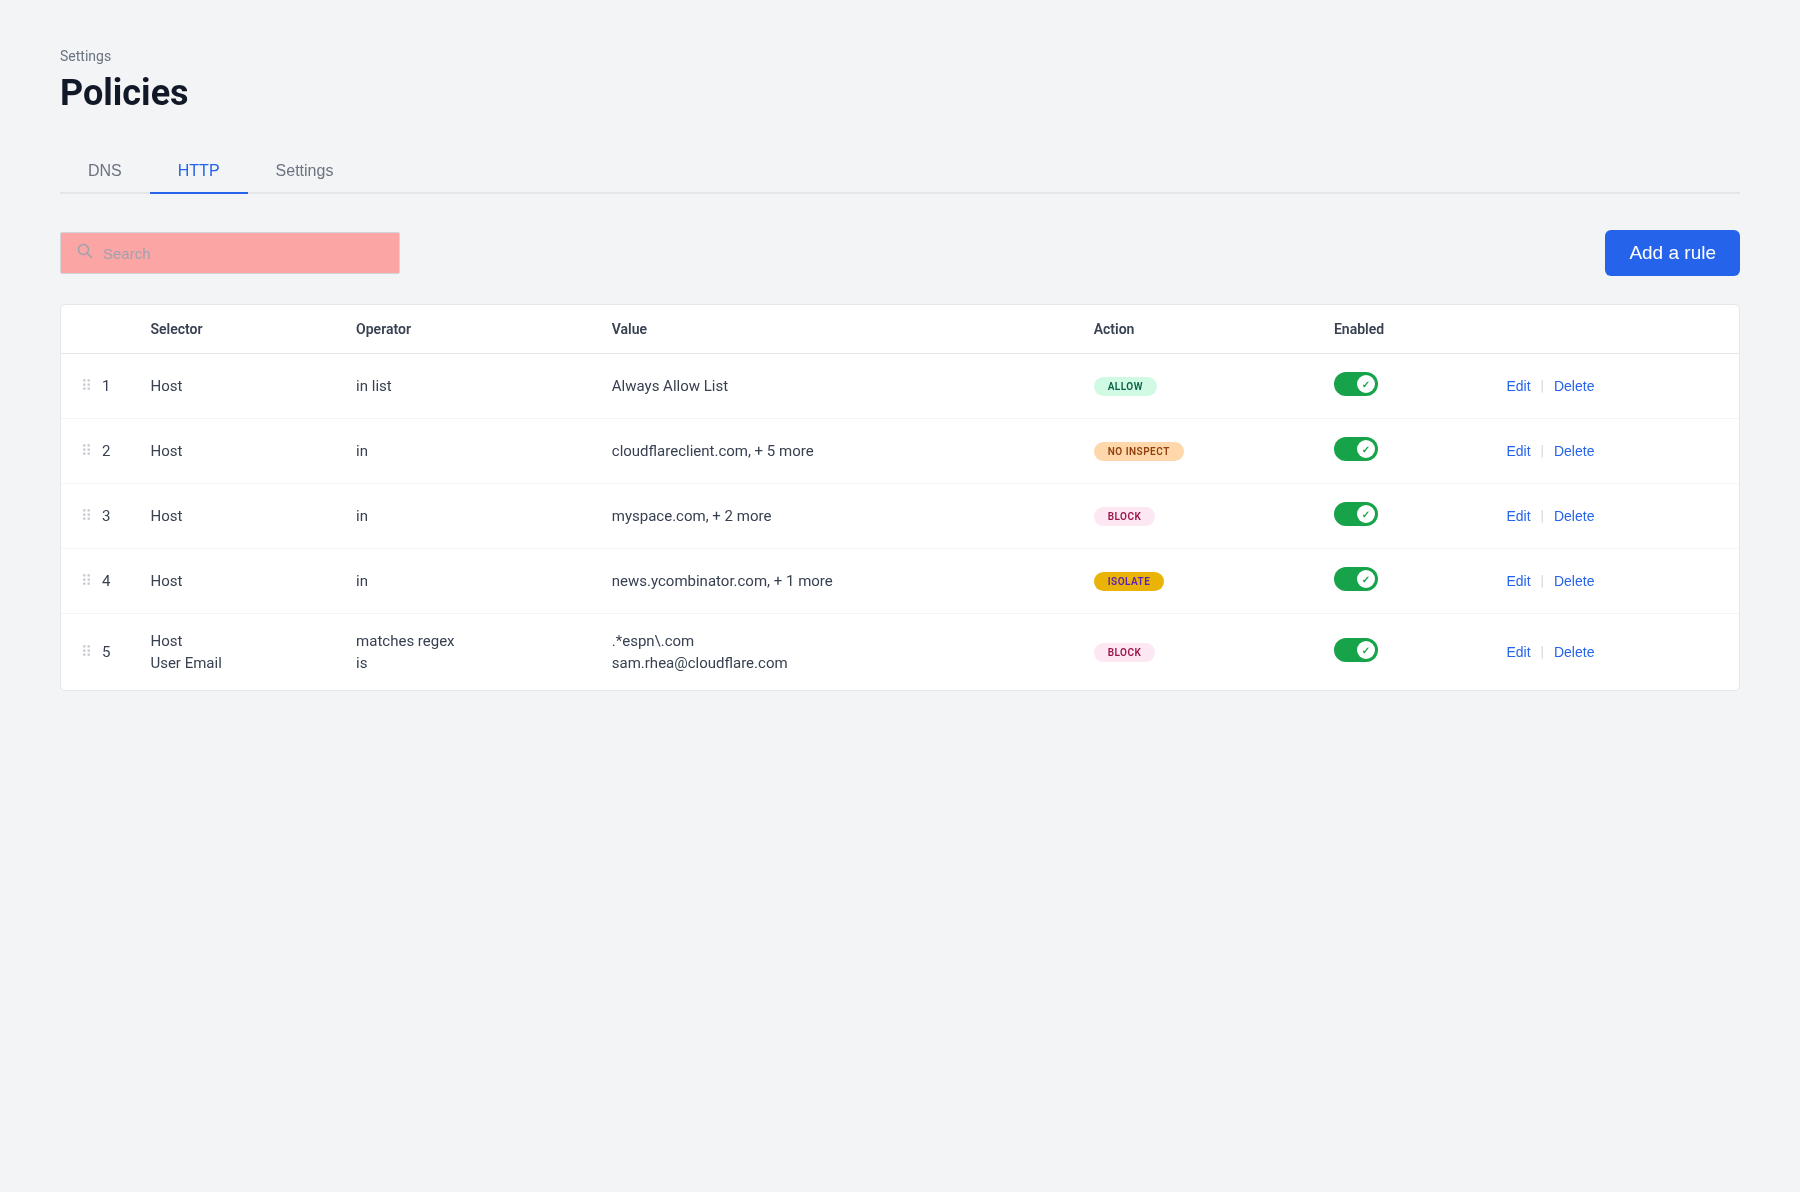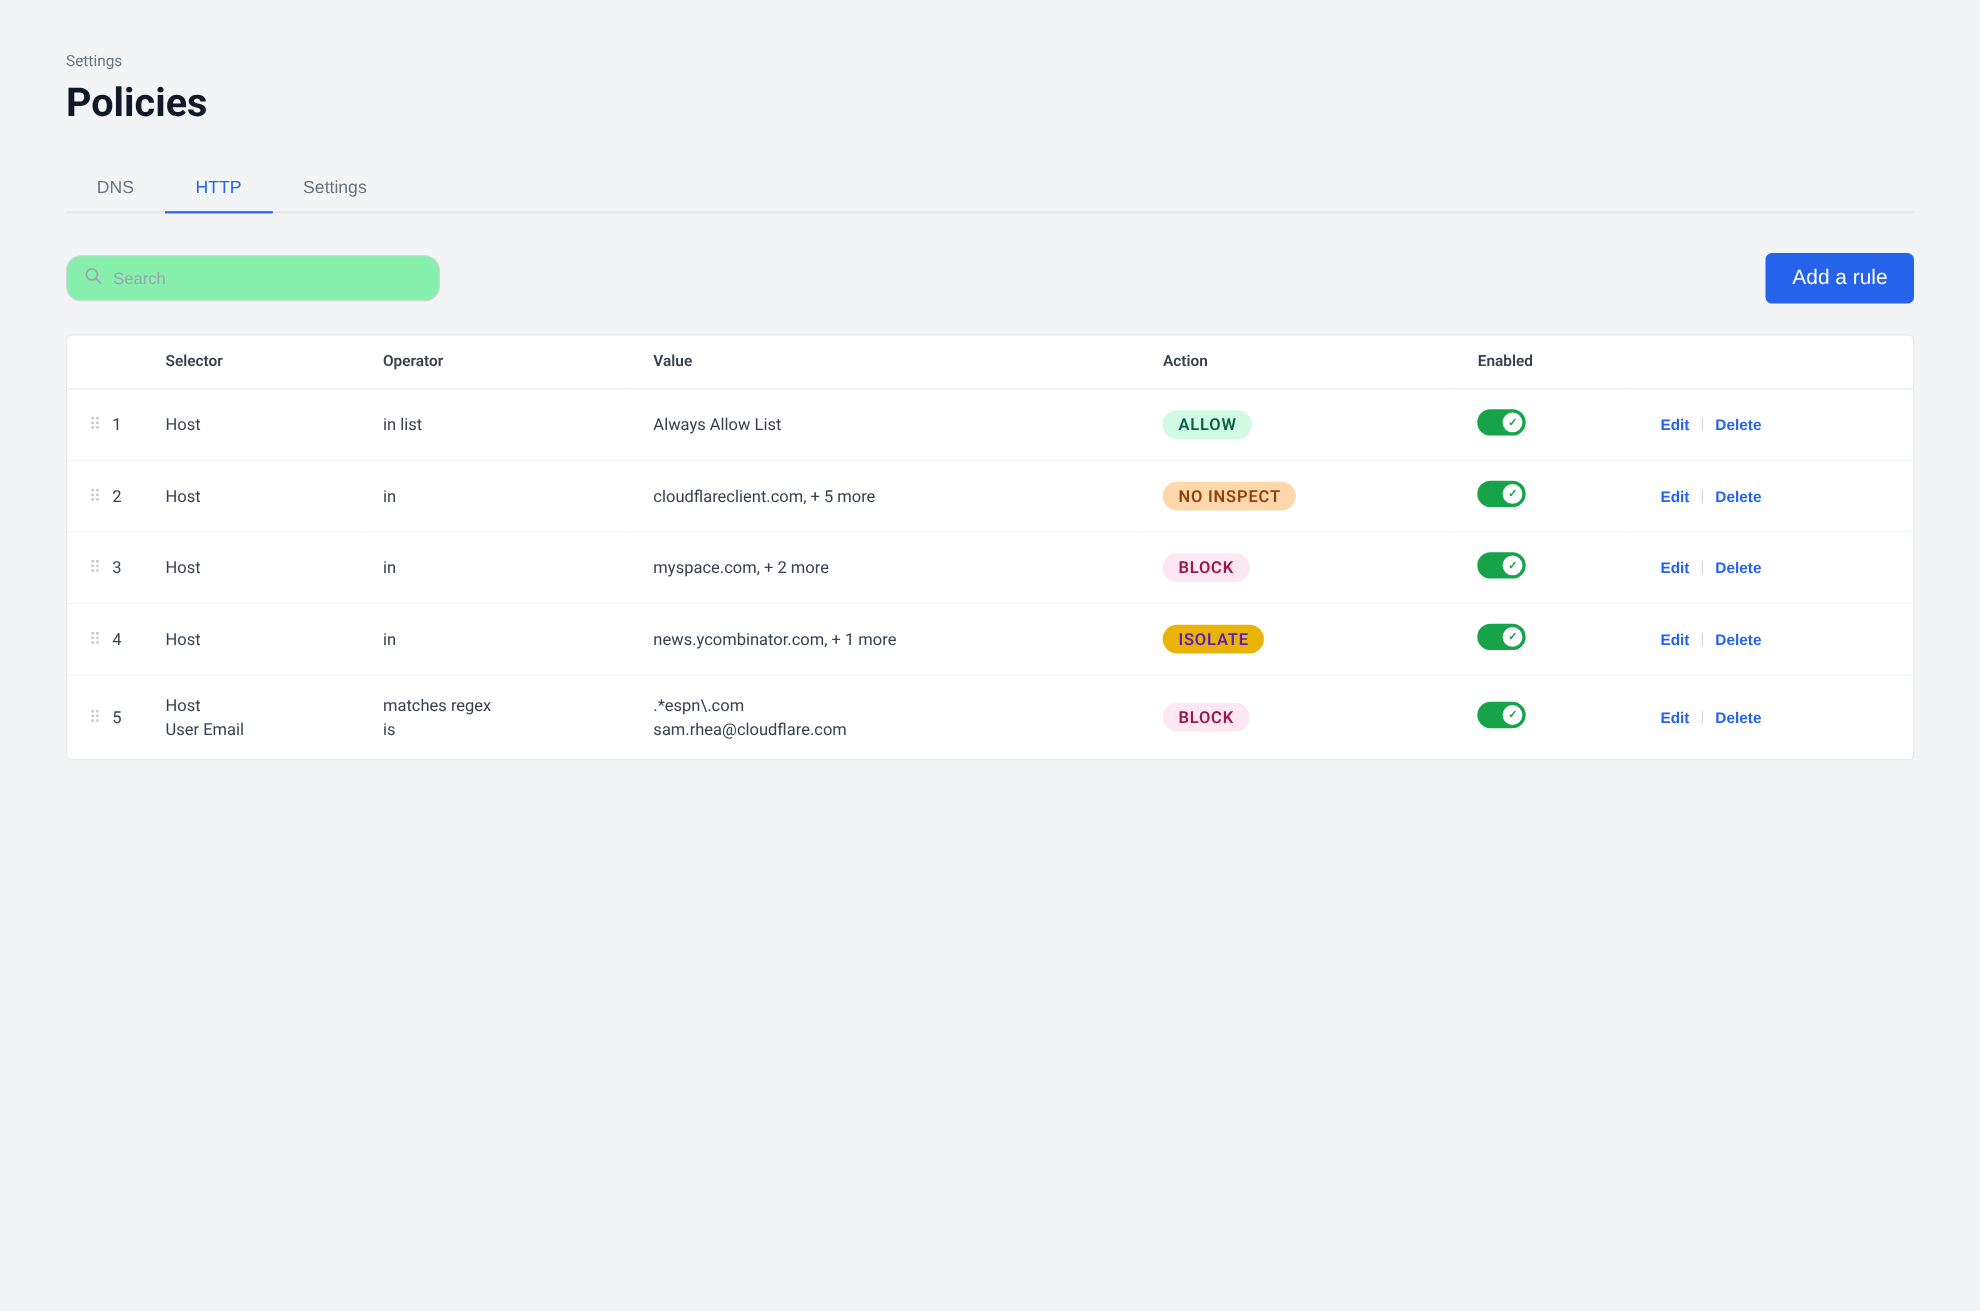--- a/index.html
+++ b/index.html
@@ -51,22 +51,22 @@
     .toolbar {
       display: flex;
       align-items: center;
       justify-content: space-between;
       margin-bottom: 28px;
     }
     .search-wrapper {
       display: flex;
       align-items: center;
       border: 1px solid #d1d5db;
-      border-radius: 14px;
-      background: #86efac;
+      border-radius: 2px;
+      background: #fca5a5;
       padding: 10px 16px;
       width: 340px;
       gap: 10px;
     }
     .search-icon {
       color: #9ca3af;
       font-size: 16px;
       flex-shrink: 0;
     }
     .search-input {
@@ -134,21 +134,21 @@
       gap: 10px;
     }
     .row-num {
       color: #374151;
       font-size: 15px;
     }
     .badge {
       display: inline-block;
       padding: 4px 14px;
       border-radius: 999px;
-      font-size: 15px;
+      font-size: 10px;
       font-weight: 600;
       letter-spacing: 0.05em;
       text-transform: uppercase;
     }
     .badge-allow {
       background: #d1fae5;
       color: #065f46;
     }
     .badge-no-inspect {
       background: #fed7aa;
@@ -195,21 +195,20 @@
       gap: 4px;
       white-space: nowrap;
     }
     .action-btn {
       background: none;
       border: none;
       color: #2563eb;
       font-size: 14px;
       cursor: pointer;
       padding: 4px 6px;
-      font-weight: bold;
     }
     .action-divider {
       color: #d1d5db;
       font-size: 14px;
     }
     .multi-row-cell {
       display: flex;
       flex-direction: column;
       gap: 4px;
     }

